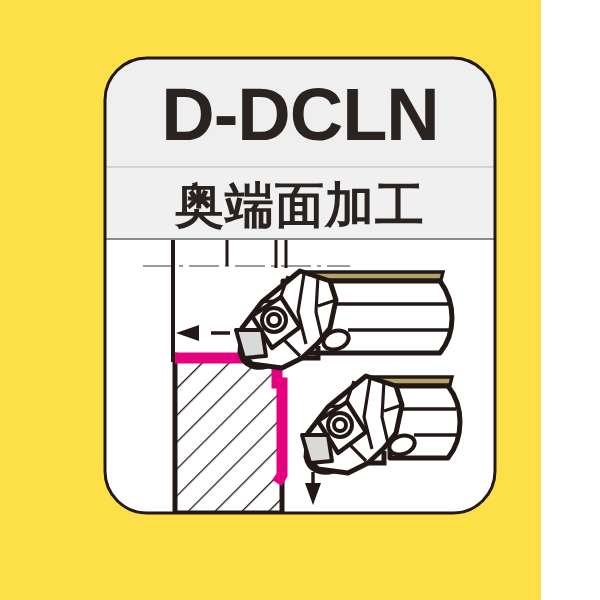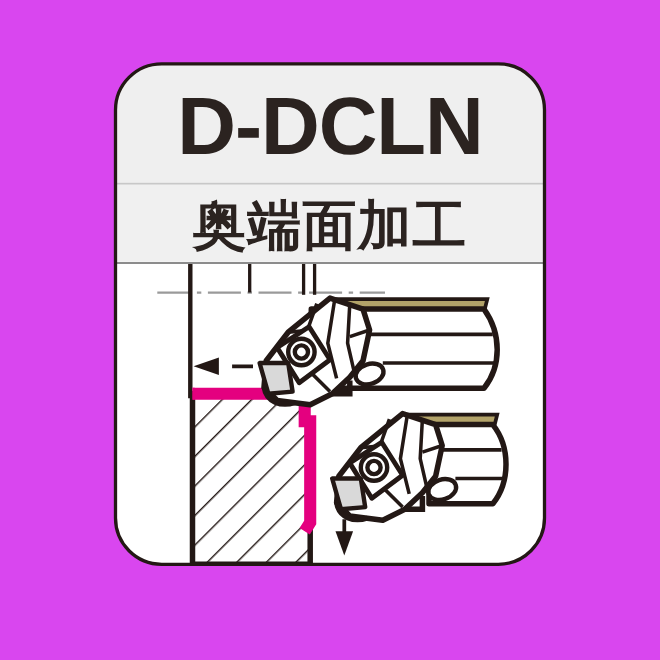--- a/index.html
+++ b/index.html
@@ -8,23 +8,23 @@
     background: #ffffff;
   }
   body {
     width: 600px;
     height: 600px;
     font-family: "Liberation Sans", sans-serif;
     overflow: hidden;
   }
   #canvas {
     position: relative;
-    width: 600px;
+    width: 541px;
     height: 600px;
-    background: #d946ef;
+    background: #fde047;
   }
   #canvas svg {
     display: block;
   }
   .nosel { user-select: none; }
 </style>
 </head>
 <body>
 
 <div id="canvas">

